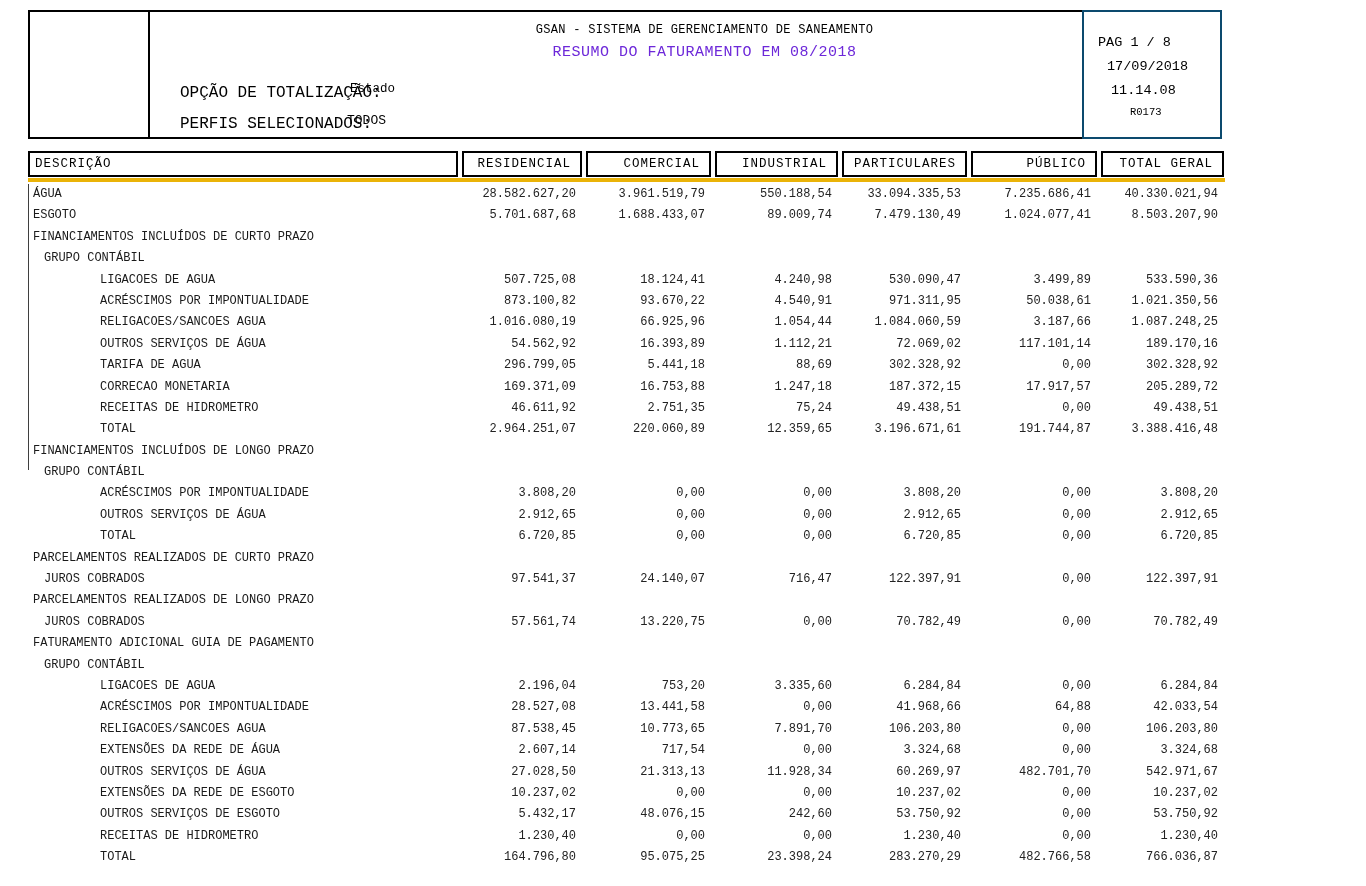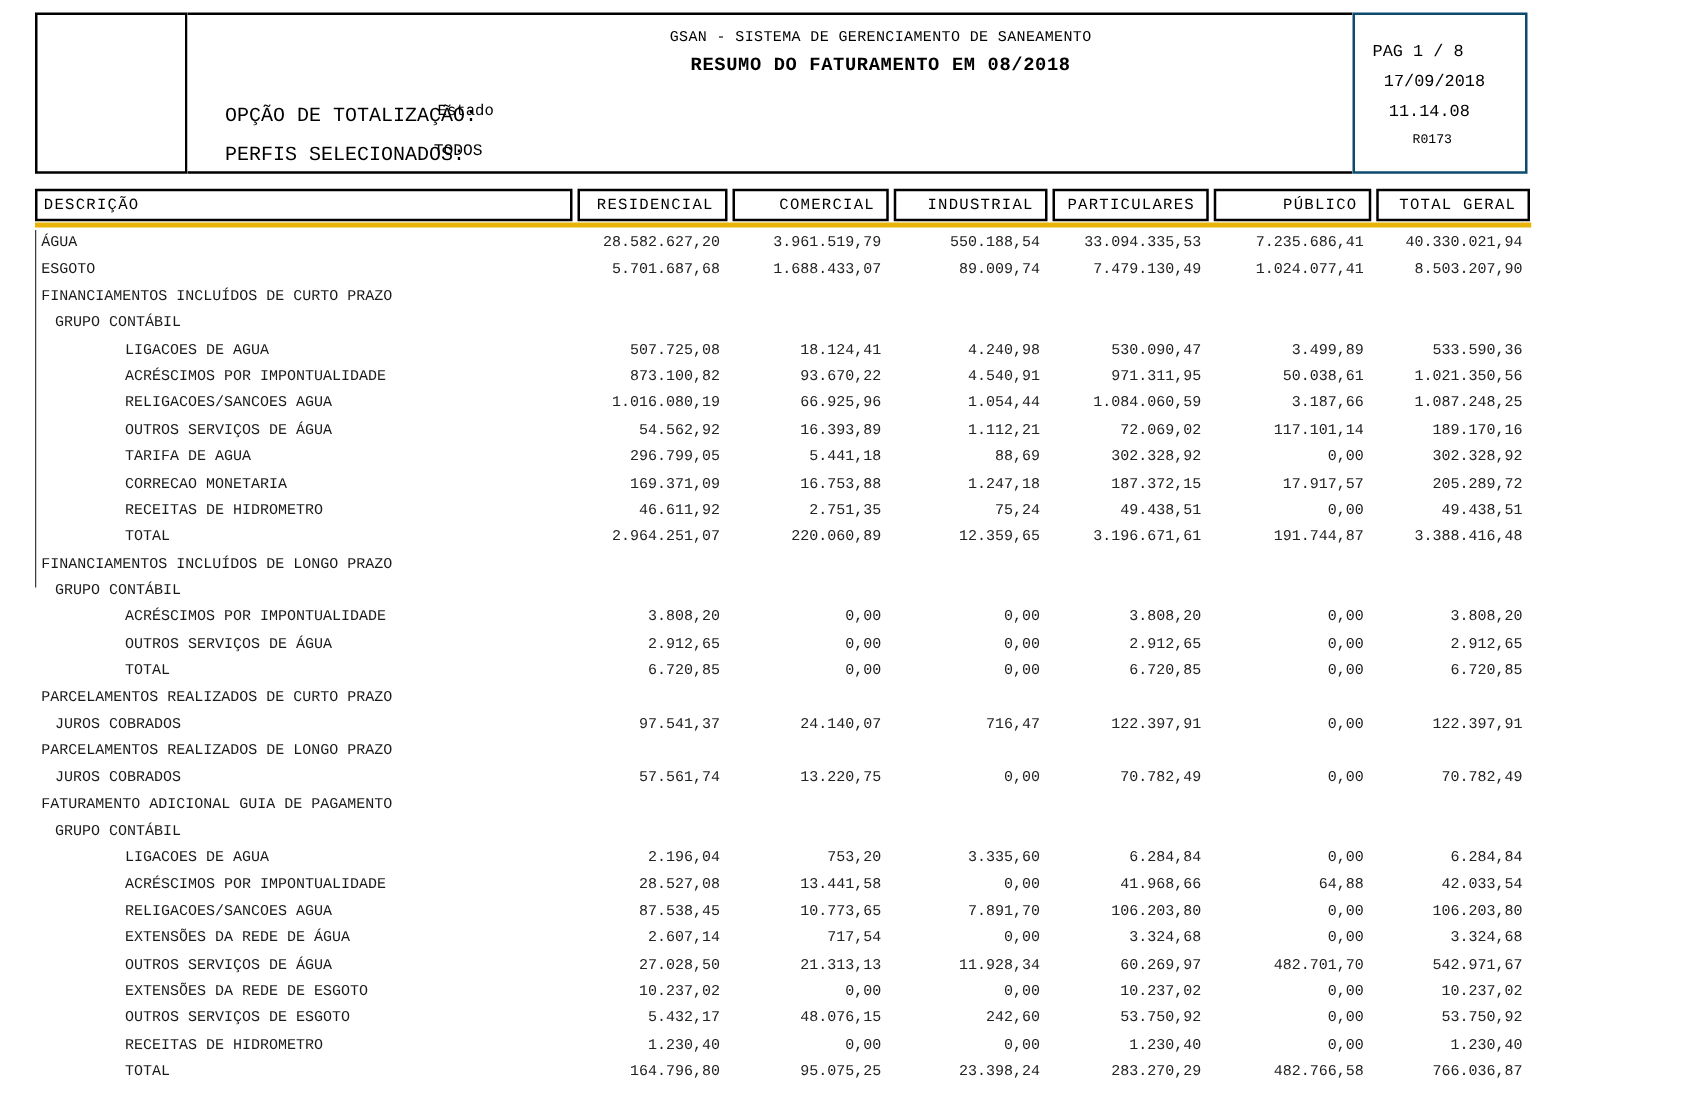--- a/index.html
+++ b/index.html
@@ -19,21 +19,21 @@
     border: 2px solid #000; background: #fff;
   }
   .main-box {
     left: 150px; top: 10px; width: 932px; height: 129px;
     border: 2px solid #000; border-left: none; border-right: none;
     background: #fff;
     padding-left: 47px;
   }
   .titles { padding-top: 11px; padding-left: 130px; text-align: center; }
   .system-title { font-size: 12px; letter-spacing: 0.3px; color: #000; }
-  .report-title { font-size: 15px; font-weight: bold; letter-spacing: 0.5px; color: #000000; margin-top: 7px; }
+  .report-title { font-size: 15px; font-weight: normal; letter-spacing: 0.5px; color: #6d28d9; margin-top: 7px; }
   .hfield { position: absolute; font-size: 16px; color: #000; white-space: nowrap; }
   .f-label-1 { left: 30px; top: 72px; }
   .f-value-1 { left: 200px; top: 70px; font-size: 12.5px; }
   .f-label-2 { left: 30px; top: 103px; }
   .f-value-2 { left: 197px; top: 101px; font-size: 13px; }
 
   .pag-box {
     left: 1082px; top: 10px; width: 140px; height: 129px;
     border: 2px solid #0c4a6e; background: #fff;
     font-size: 13.5px; color: #000;

